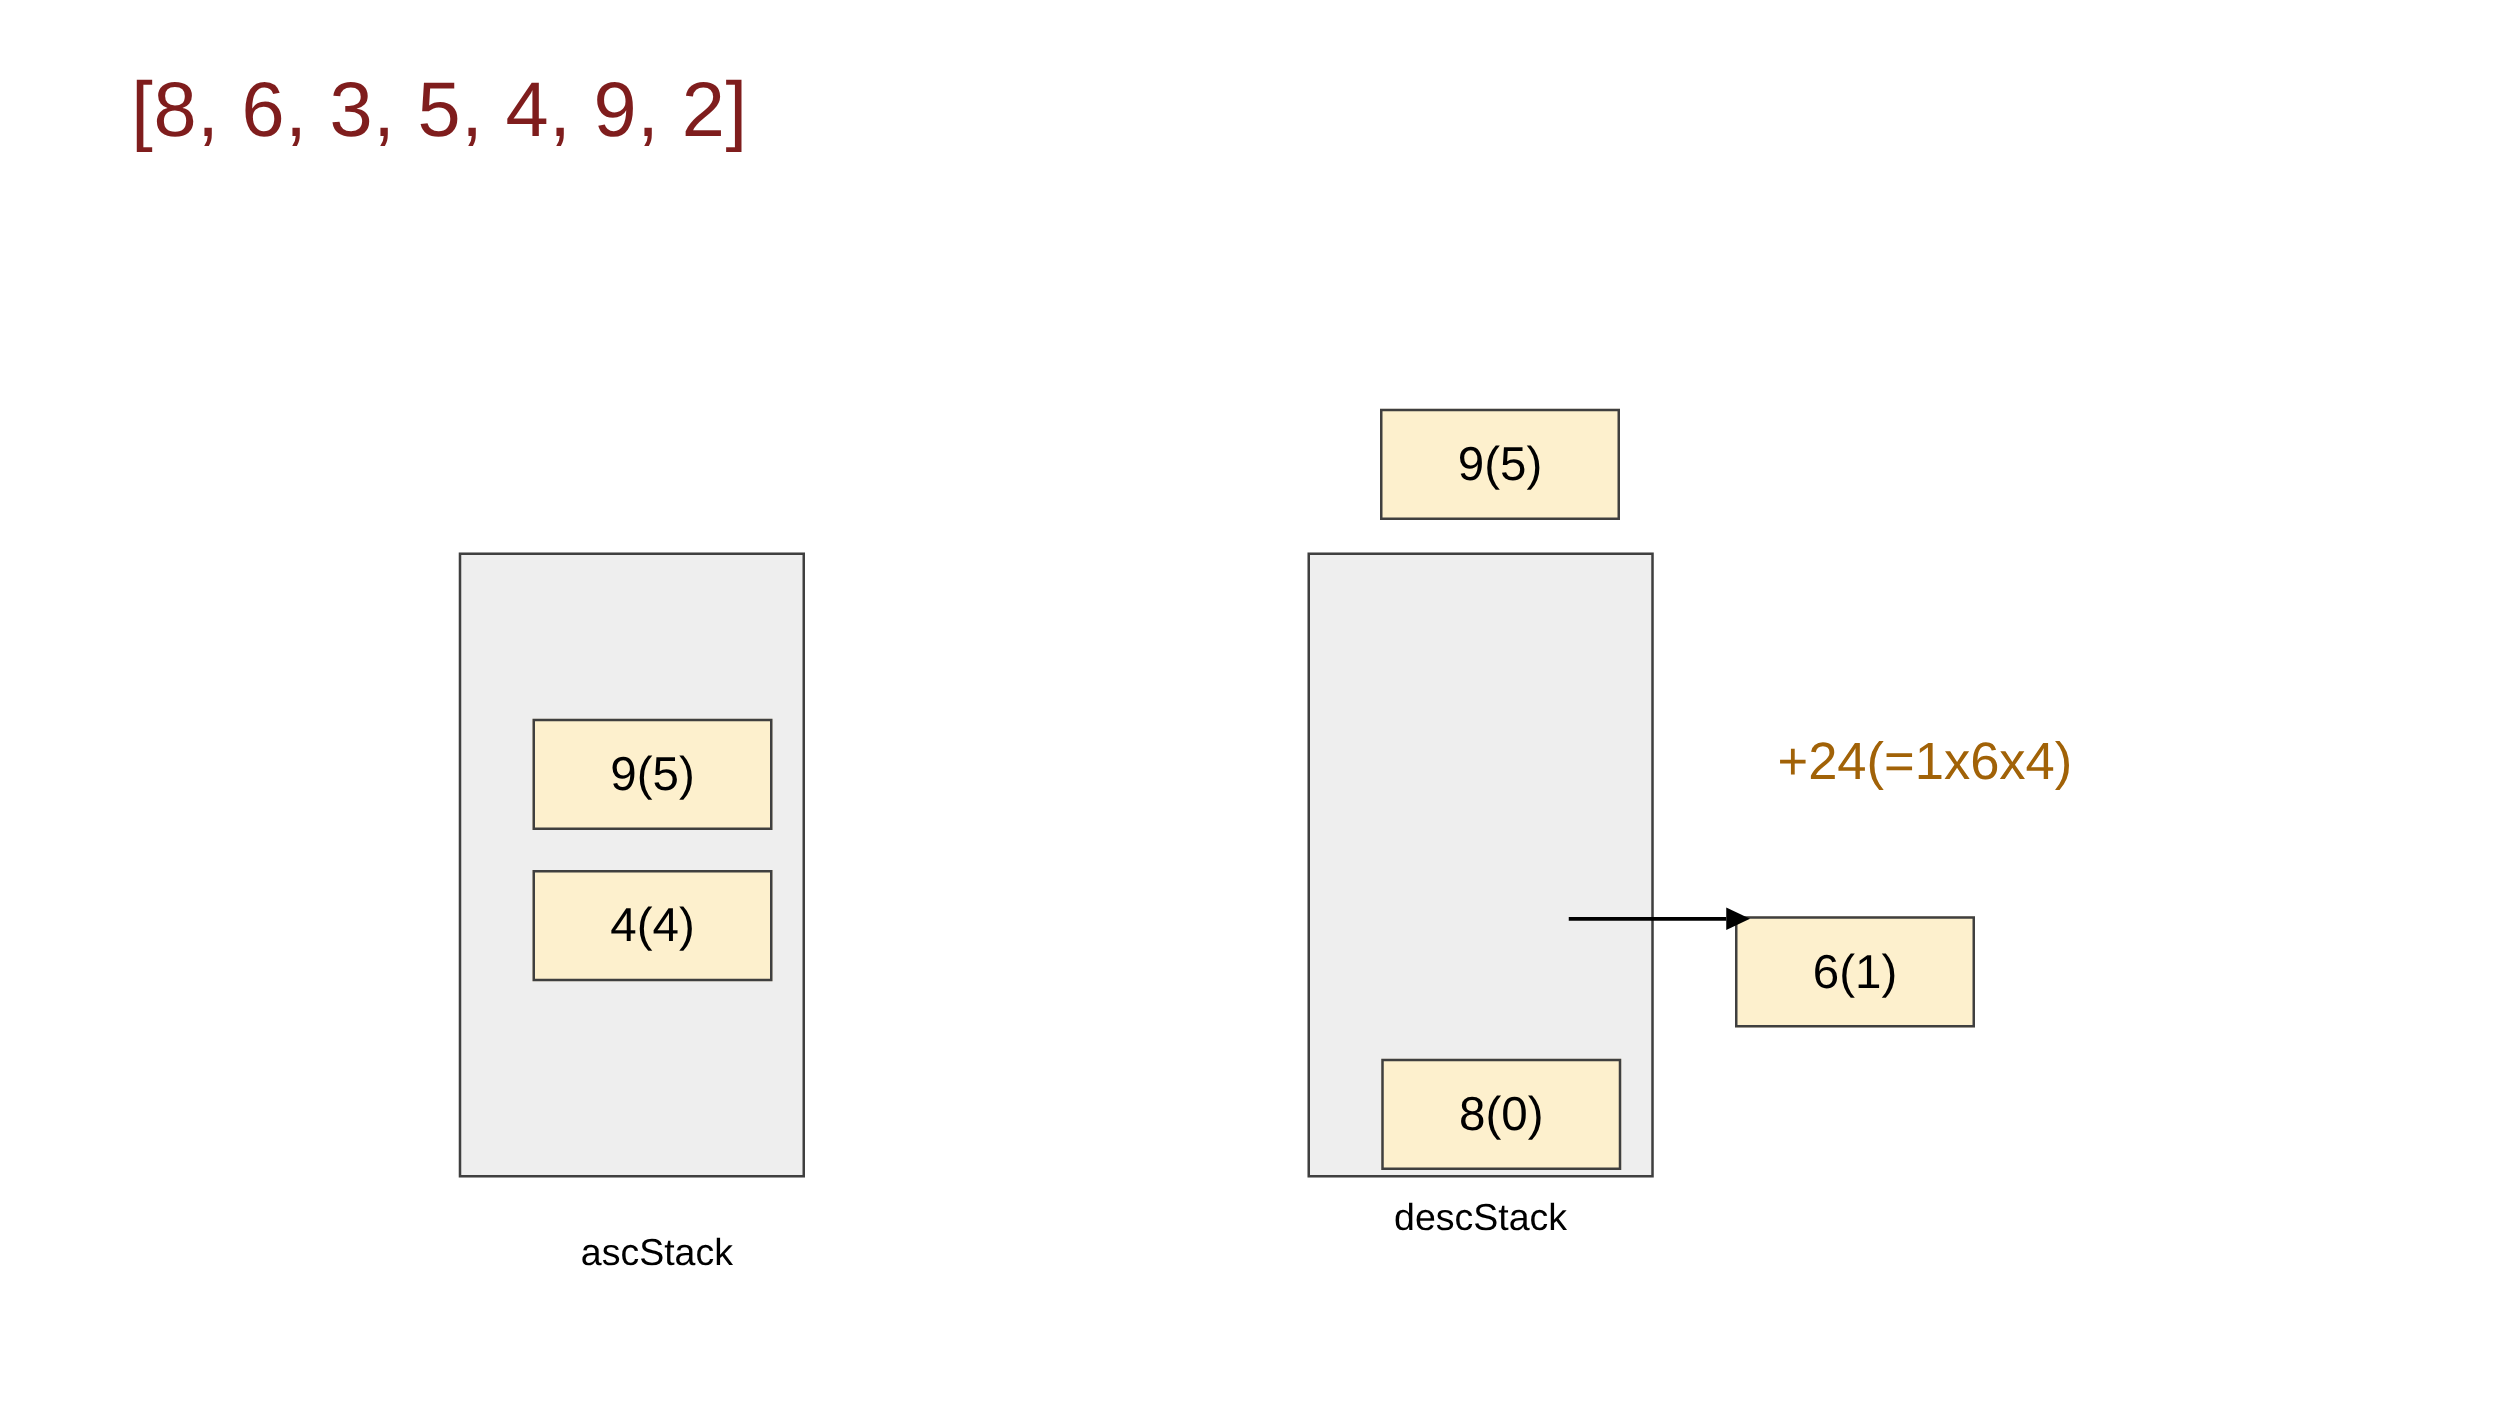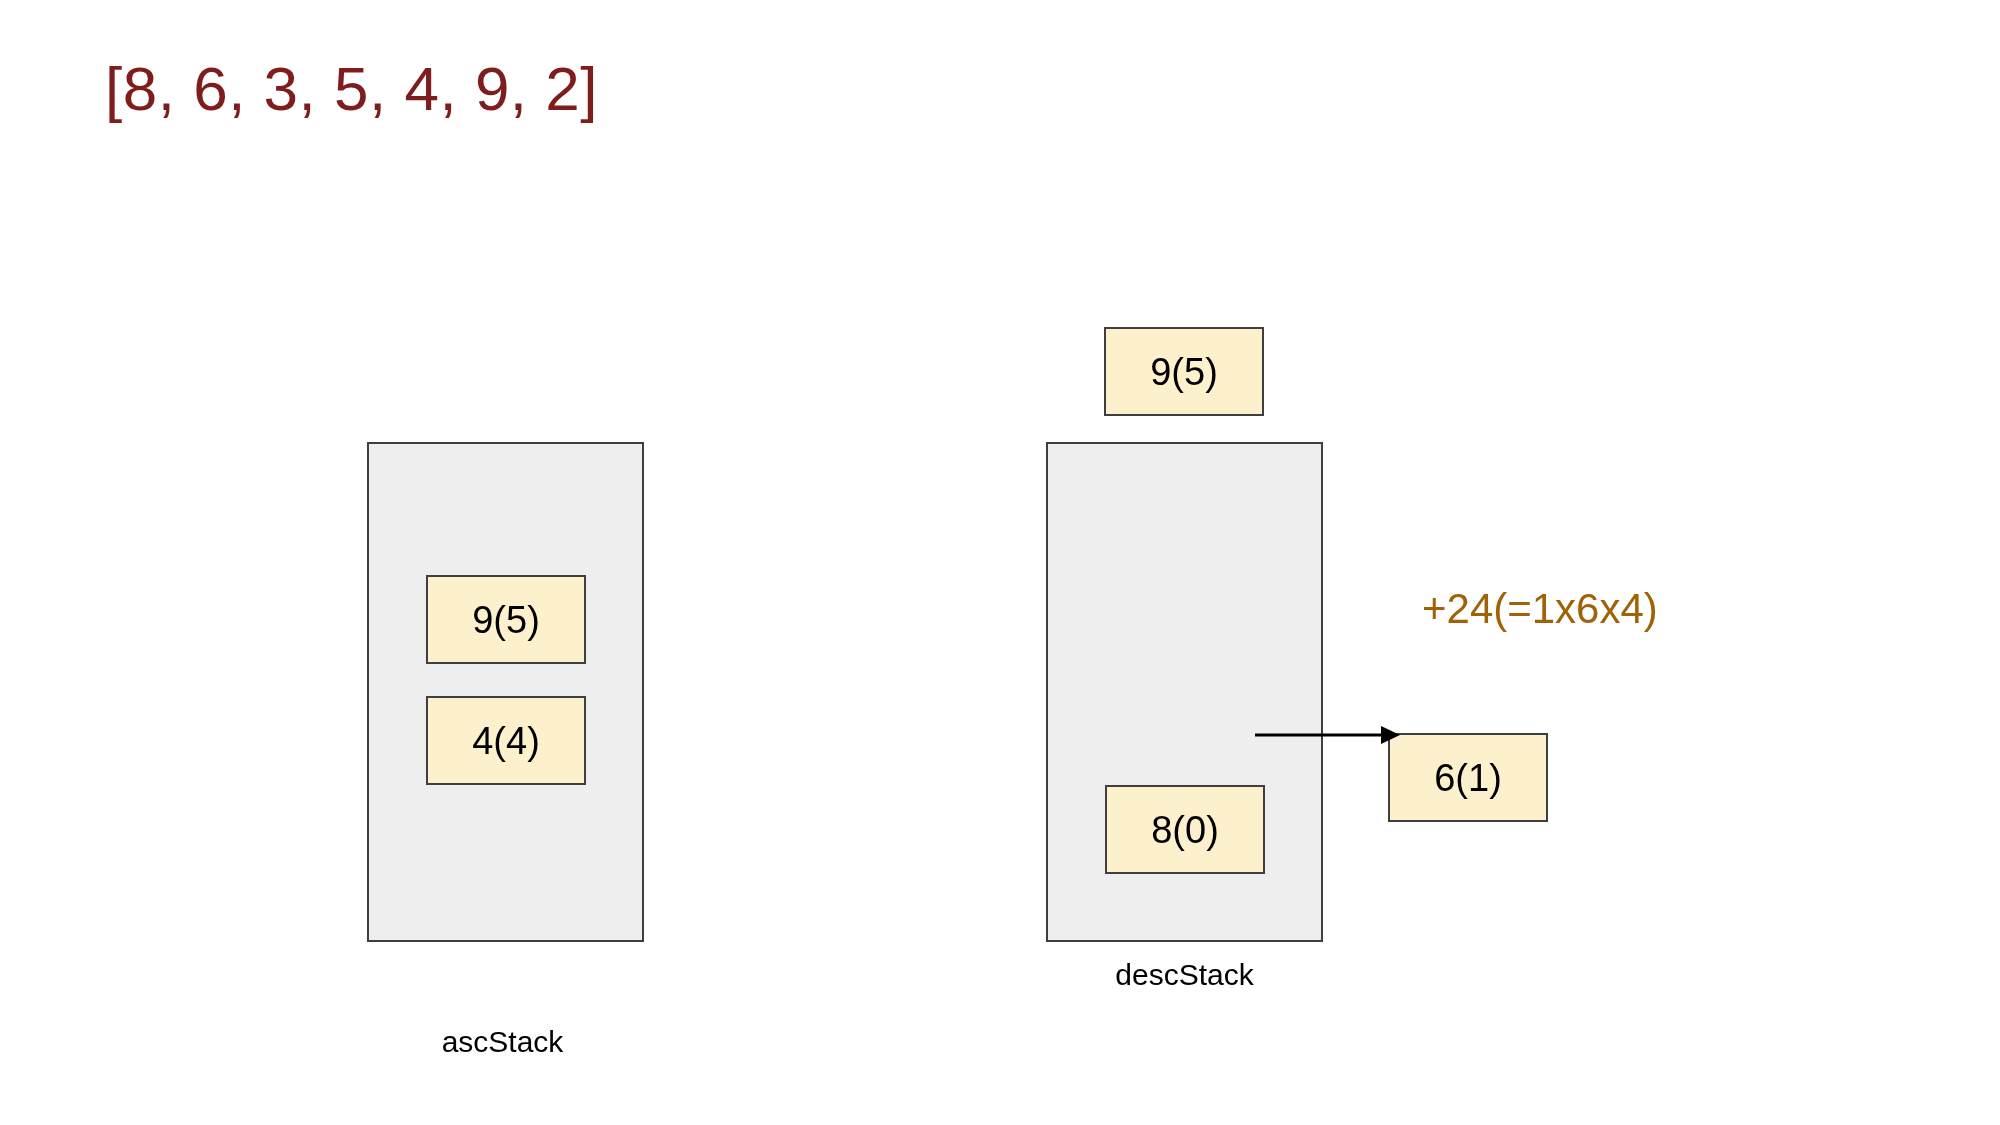--- a/index.html
+++ b/index.html
@@ -47,47 +47,47 @@
 
   .stack-label {
     position: absolute;
     width: 277px;
     text-align: center;
     font-size: 30px;
     line-height: 1;
     color: #000000;
     white-space: nowrap;
   }
-  .label-asc  { left: 364px;  top: 988px; margin-top: 39px; }
+  .label-asc  { left: 387px;  top: 988px; }
   .label-desc { left: 1046px; top: 960px; }
 
   
   .cell {
     position: absolute;
-    width: 160px;
+    width: 192px;
     height: 89px;
     background: #fdf0cd;
     border: 2px solid #3f3f3f;
     box-sizing: border-box;
     display: flex;
     align-items: center;
     justify-content: center;
     font-size: 38px;
     line-height: 1;
     color: #000000;
     white-space: nowrap;
   }
 
   
   .cell-asc-0 { left: 426px; top: 575px; }
   .cell-asc-1 { left: 426px; top: 696px; text-align: right; }
   .cell-asc-2 { left: 426px; top: 817px; }
 
   
-  .cell-desc-0 { left: 1105px; top: 785px; }
+  .cell-desc-0 { left: 1105px; top: 847px; }
 
   
   .cell-float-top { left: 1104px; top: 327px; }
   .cell-popped    { left: 1388px; top: 697px; margin-top: 36px; }
 
   
   .arrow-svg {
     position: absolute;
     left: 1255px;
     top: 710px;

